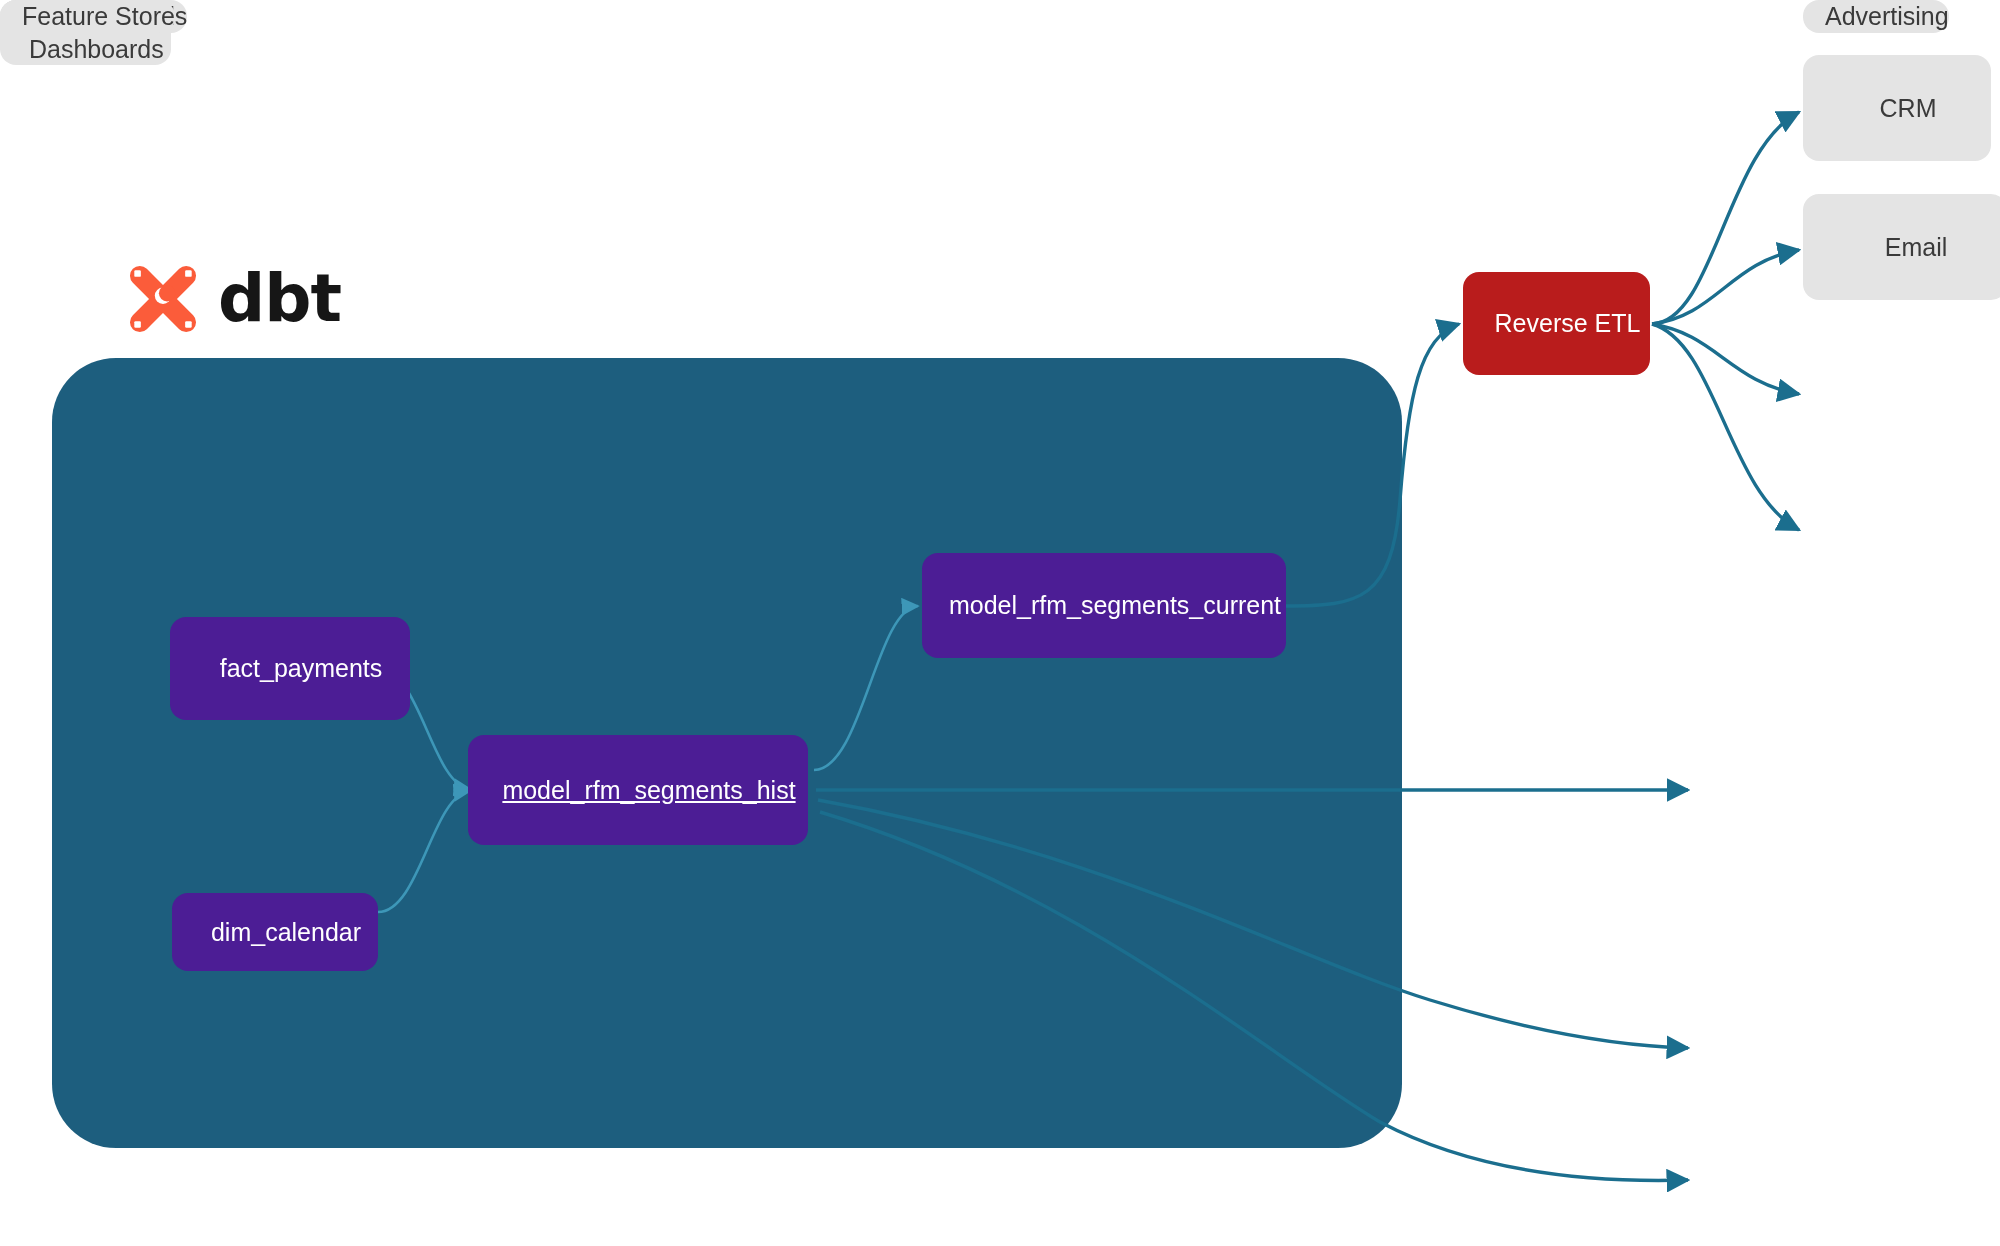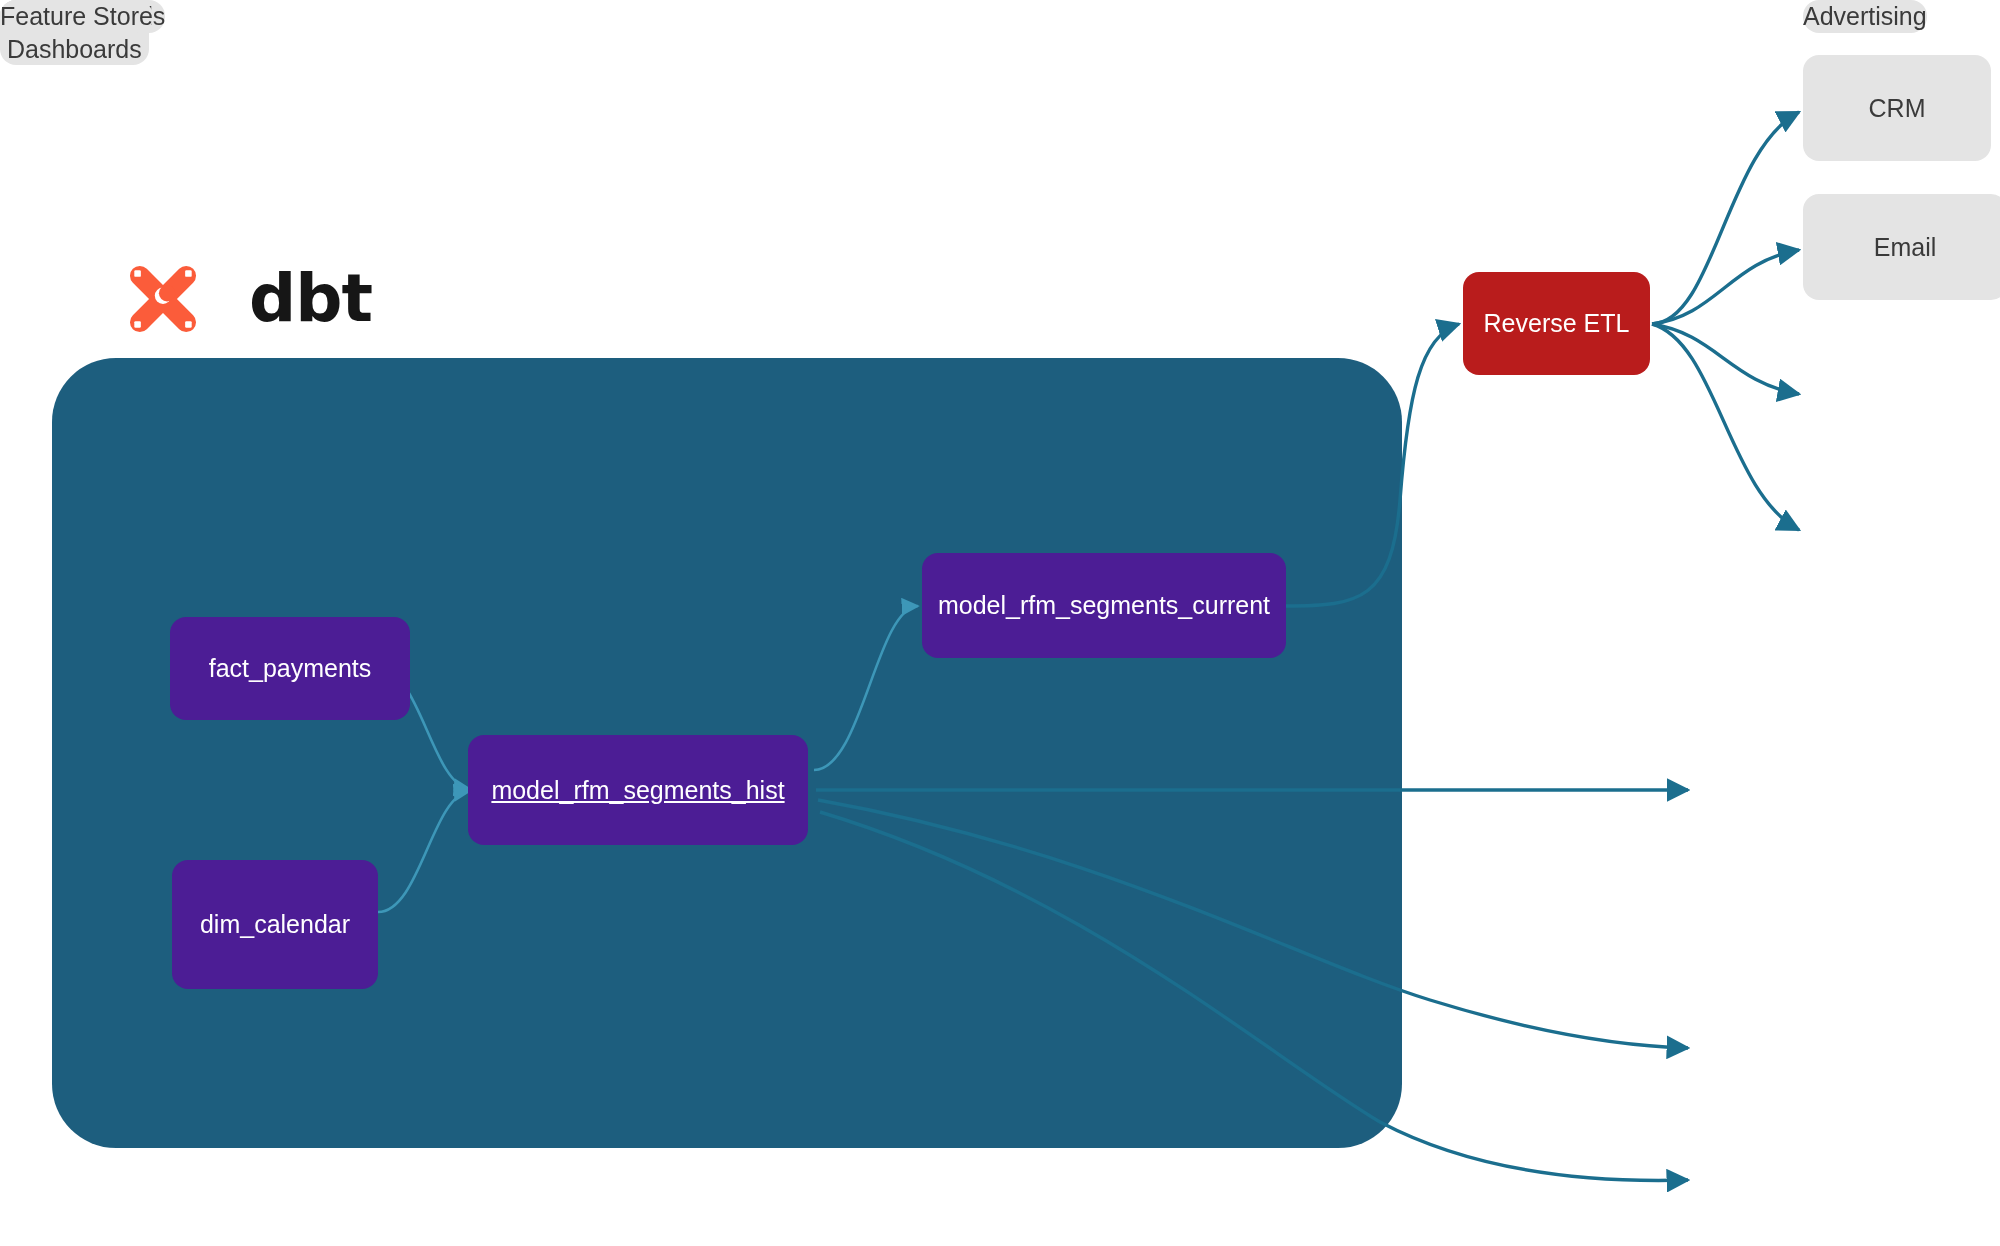--- a/index.html
+++ b/index.html
@@ -35,21 +35,20 @@
     align-items: center;
     gap: 14px;
   }
   .dbt-wordmark {
     font-family: "DejaVu Sans", sans-serif;
     font-weight: bold;
     font-size: 66px;
     letter-spacing: -1px;
     color: #161616;
     line-height: 1;
-    margin-left: 31px;
   }
 
   
   .project-box {
     position: absolute;
     left: 52px;
     top: 358px;
     width: 1350px;
     height: 790px;
     background: #1D5E7E;
@@ -58,20 +57,21 @@
 
   
   .node {
     position: absolute;
     display: flex;
     align-items: center;
     justify-content: center;
     text-align: center;
     box-sizing: border-box;
     border-radius: 14px;
+    padding-left: 22px;
   }
   .node-model {
     background: #4c1d95;
     color: #ffffff;
     font-size: 25px;
     border-radius: 16px;
   }
   .node-reverse-etl {
     background: #b91c1c;
     color: #ffffff;
@@ -81,21 +81,21 @@
   .node-dest {
     background: #E4E4E4;
     color: #3A3A3A;
     font-size: 25px;
     border-radius: 16px;
     line-height: 1.3;
   }
 
   
   #n-fact-payments   { left: 170px; top: 617px;  width: 240px; height: 103px; }
-  #n-dim-calendar    { left: 172px; top: 860px;  width: 206px; height: 129px; }
+  #n-dim-calendar    { left: 172px; top: 893px;  width: 206px; height: 78px; }
   #n-rfm-hist        { left: 468px; top: 735px;  width: 340px; height: 110px; text-decoration: underline; }
   #n-rfm-current     { left: 922px; top: 553px;  width: 364px; height: 105px; }
   #n-reverse-etl     { left: 1463px; top: 272px; width: 187px; height: 103px; }
 
   
   #n-crm             { left: 1803px; top: 55px;   width: 188px; height: 106px; }
   #n-email           { left: 1803px; top: 194px;  width: 204px; height: 106px; }
   #n-advertising     { left: 1803px; top": 0;     width: 188px; height: 106px; top: 333px; }
   #n-sms-push        { left: 1803px; top: 472px;  width: 188px; height: 106px; }
   #n-bi-dashboards   { left: 1692px; top: 743px;  width: 188px; height: 106px; }

